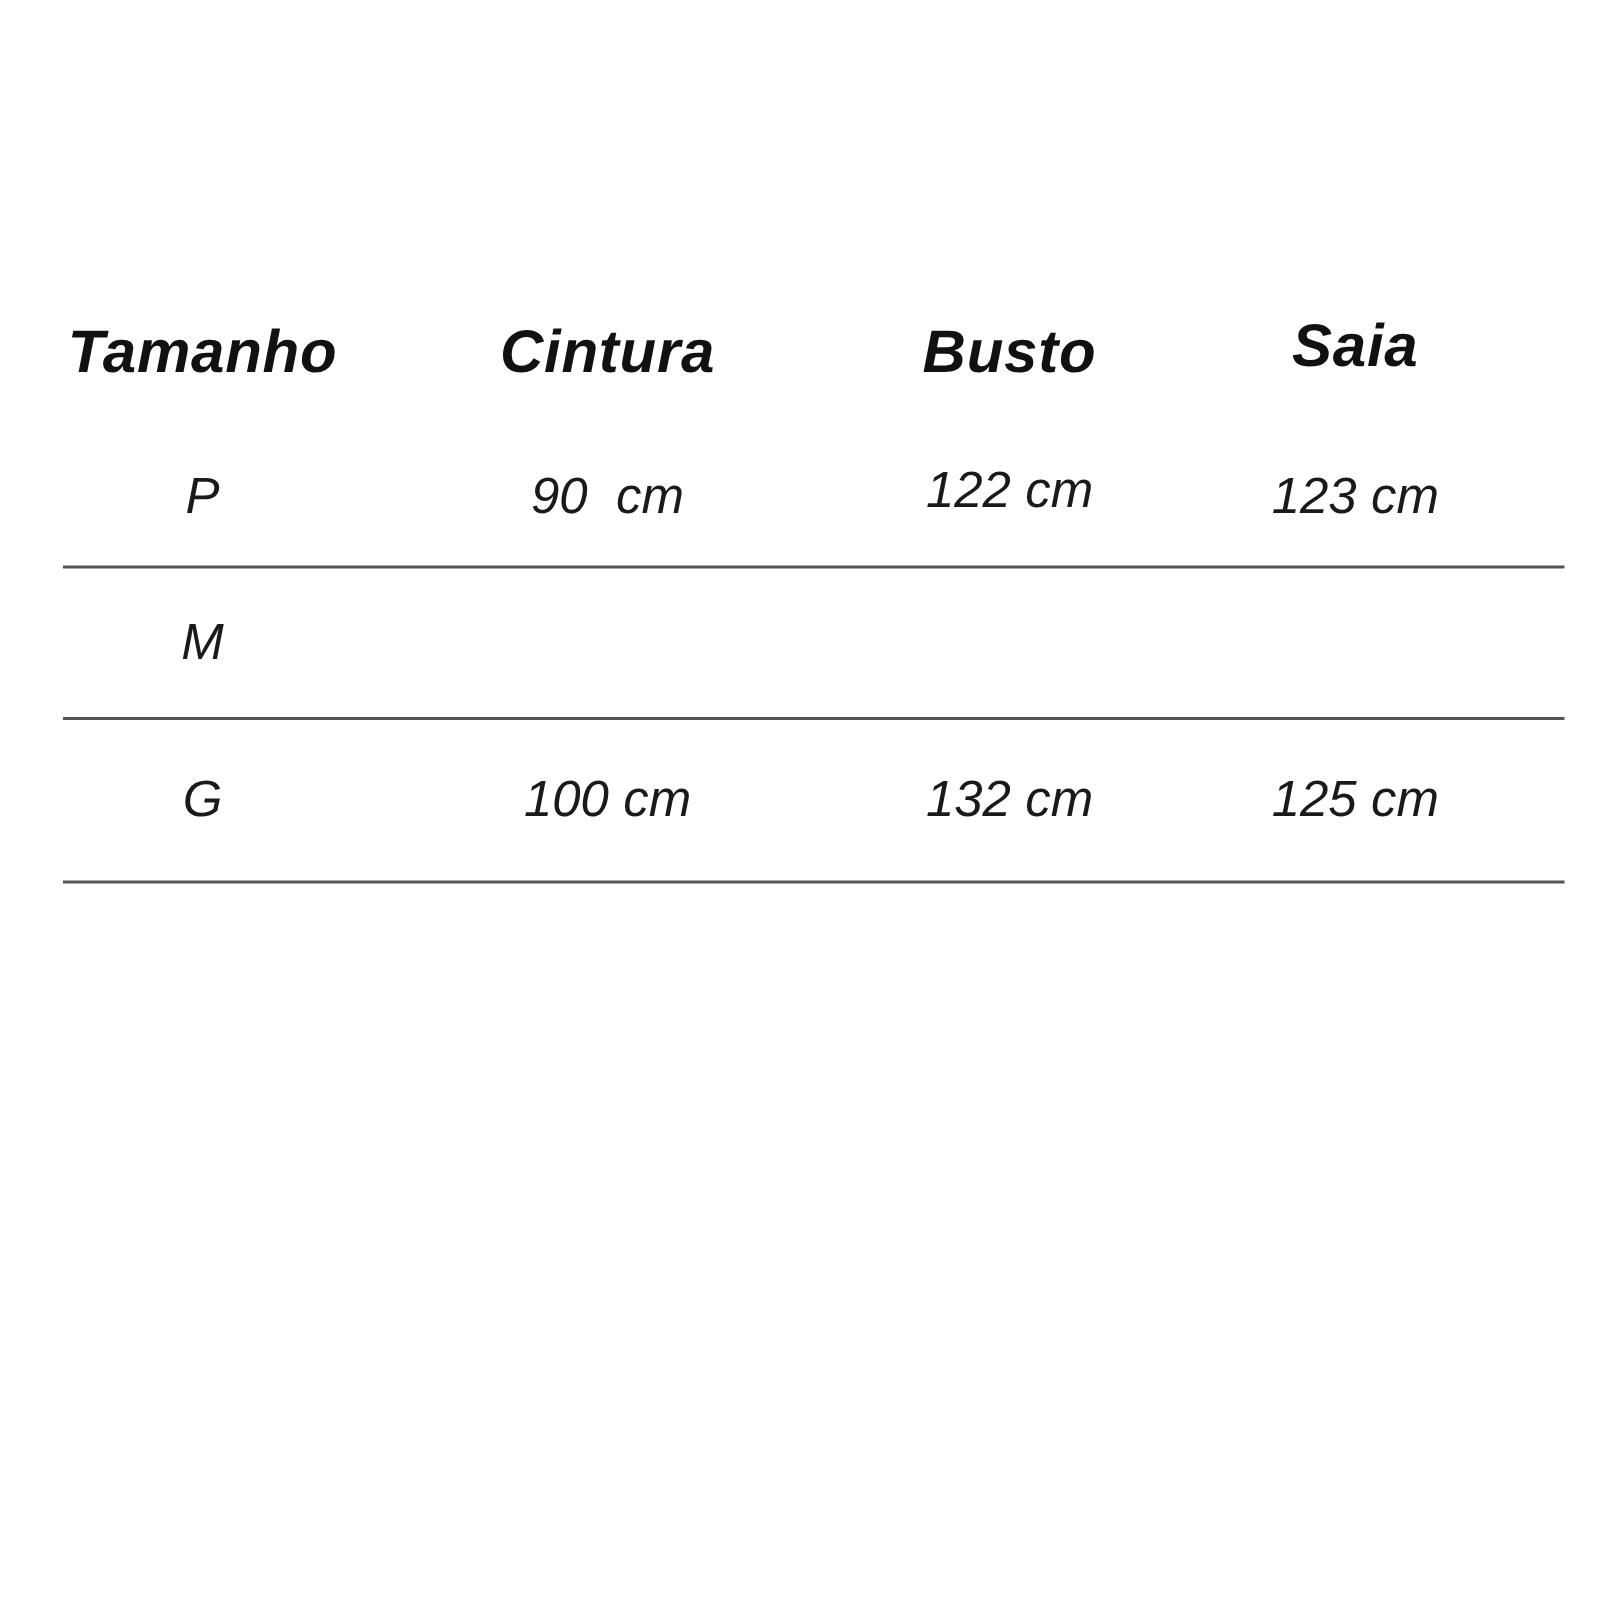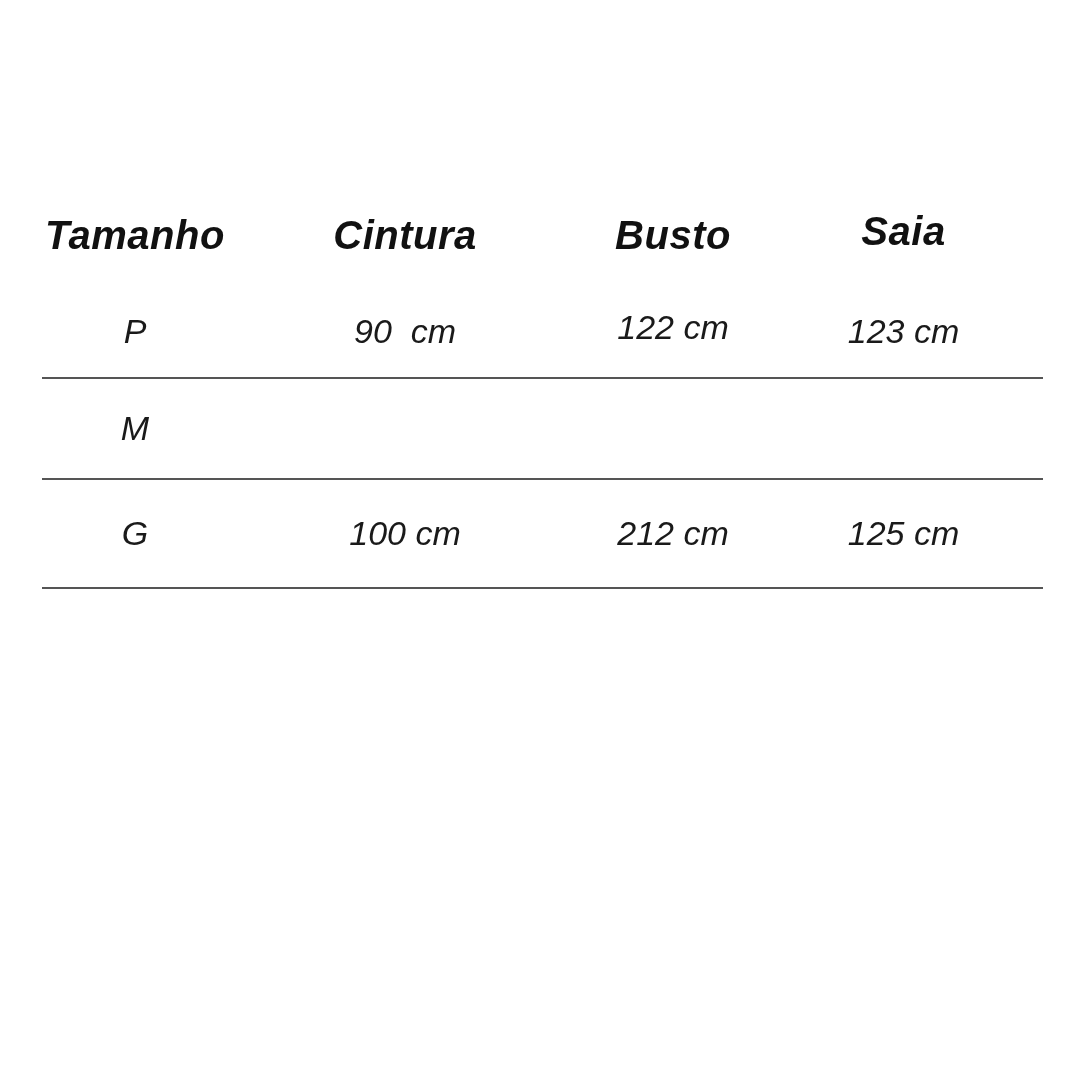--- a/index.html
+++ b/index.html
@@ -74,18 +74,18 @@
       <div class="cell data-cell">123 cm</div>
     </div>
 
     <div class="trow data-row-2 ruled">
       <div class="cell data-cell">M</div>
     </div>
 
     <div class="trow data-row-3 ruled">
       <div class="cell data-cell">G</div>
       <div class="cell data-cell">100 cm</div>
-      <div class="cell data-cell">212 cm</div>
+      <div class="cell data-cell">132 cm</div>
       <div class="cell data-cell">125 cm</div>
     </div>
 
   </div>
 </div>
 
 </body></html>

